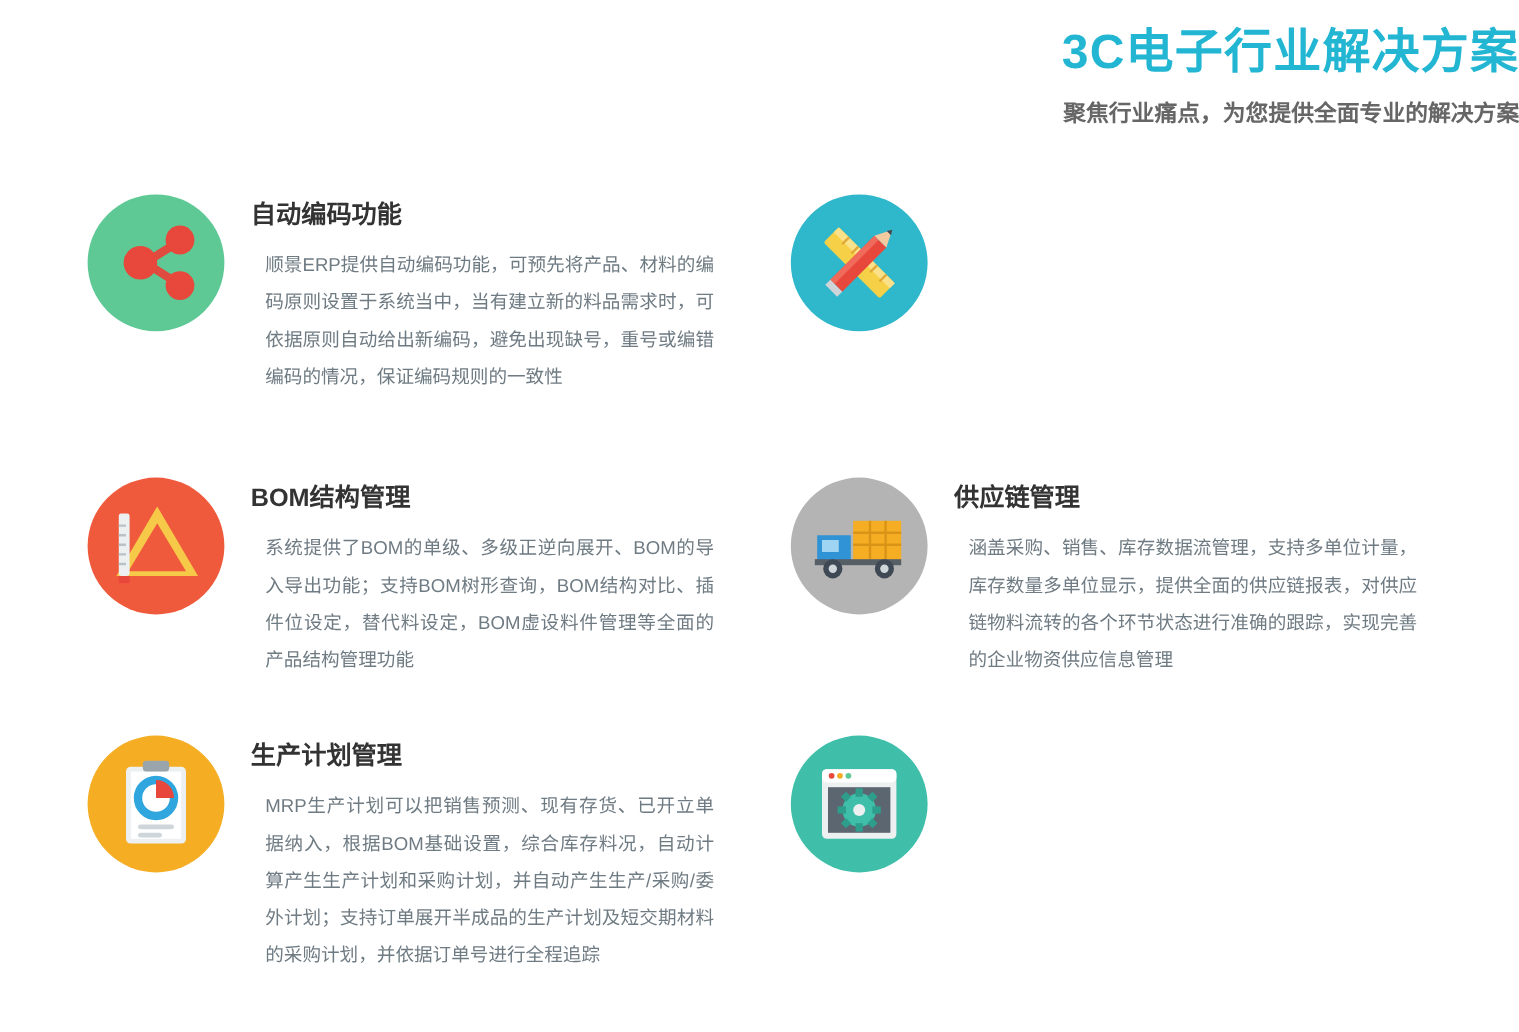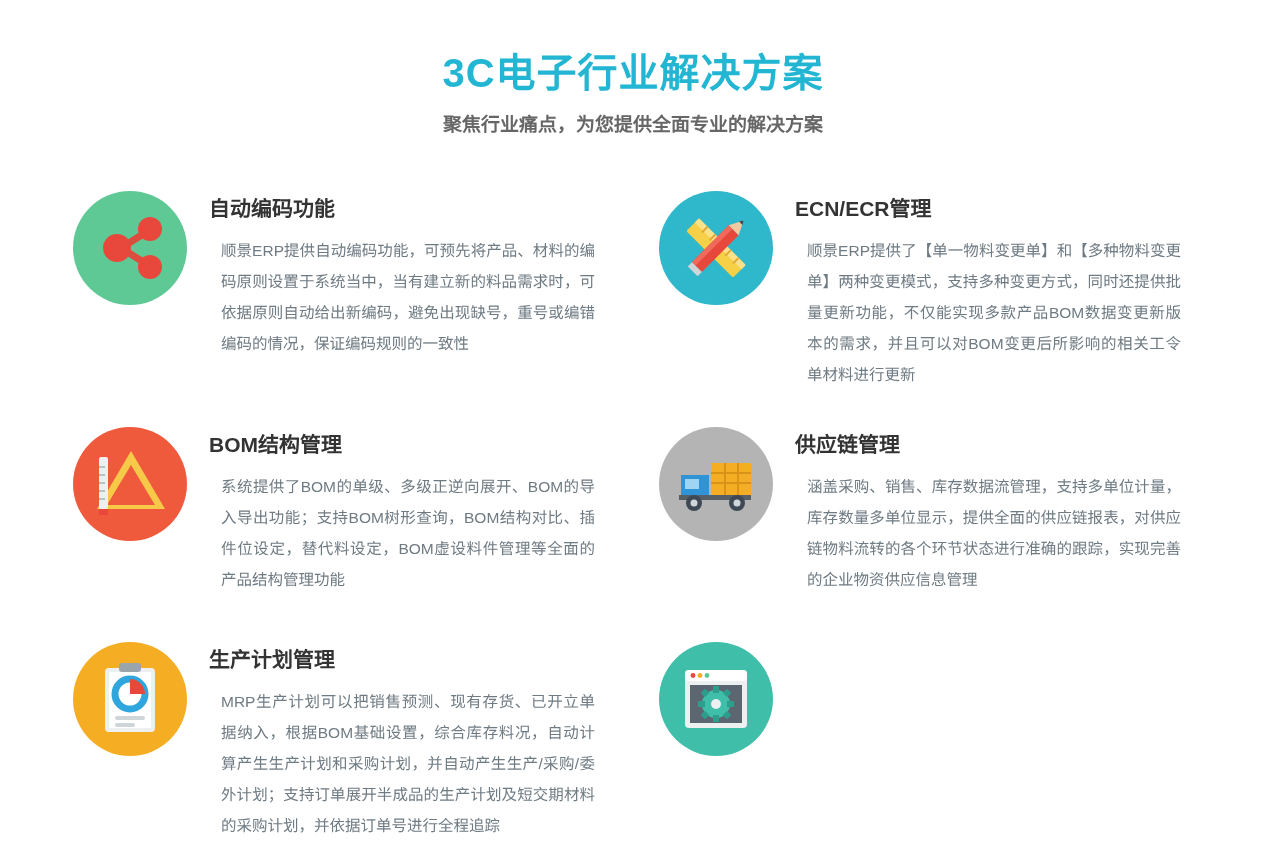--- a/index.html
+++ b/index.html
@@ -16,22 +16,21 @@
   .page {
     position: relative;
     width: 1266px;
     height: 860px;
     background: #fff;
   }
 
   
   .header {
     padding-top: 16px;
-    text-align: center;
-    margin-top: 29px;
+    text-align: right;
   }
   .header-title {
     font-size: 40px;
     font-weight: bold;
     color: #23b6d3;
     letter-spacing: 1px;
     line-height: 56px;
     margin: 0;
   }
   .header-sub {
@@ -146,24 +145,20 @@
           </g>
           <g transform="rotate(-45 57 57)">
             <rect x="30" y="50" width="52" height="14" fill="#e8483c"></rect>
             <rect x="30" y="50" width="52" height="5" fill="#f06a5c"></rect>
             <polygon points="82,50 96,57 82,64" fill="#f3c9a0"></polygon>
             <polygon points="92,54.5 96,57 92,59.5" fill="#3f4855"></polygon>
             <rect x="24" y="50" width="6" height="14" fill="#cfd4d8"></rect>
           </g>
         </svg>
       </div>
-      <div class="text-col">
-        <h3 class="feat-title">ECN/ECR管理</h3>
-        <p class="feat-desc">顺景ERP提供了【单一物料变更单】和【多种物料变更单】两种变更模式，支持多种变更方式，同时还提供批量更新功能，不仅能实现多款产品BOM数据变更新版本的需求，并且可以对BOM变更后所影响的相关工令单材料进行更新</p>
-      </div>
     </div>
 
     <div class="cell r2">
       <div class="icon-wrap bg-orange">
         <svg class="ic" viewBox="0 0 114 114" xmlns="http://www.w3.org/2000/svg">
           <polygon points="58,24 92,82 24,82" fill="#f7d04a" opacity="0.95"></polygon>
           <polygon points="58,38 82,78 34,78" fill="#f05a3c"></polygon>
           <rect x="26" y="30" width="9" height="52" rx="2" fill="#ecf0f1"></rect>
           <g stroke="#b9c2c7" stroke-width="2">
             <line x1="26" y1="40" x2="32" y2="40"></line>

